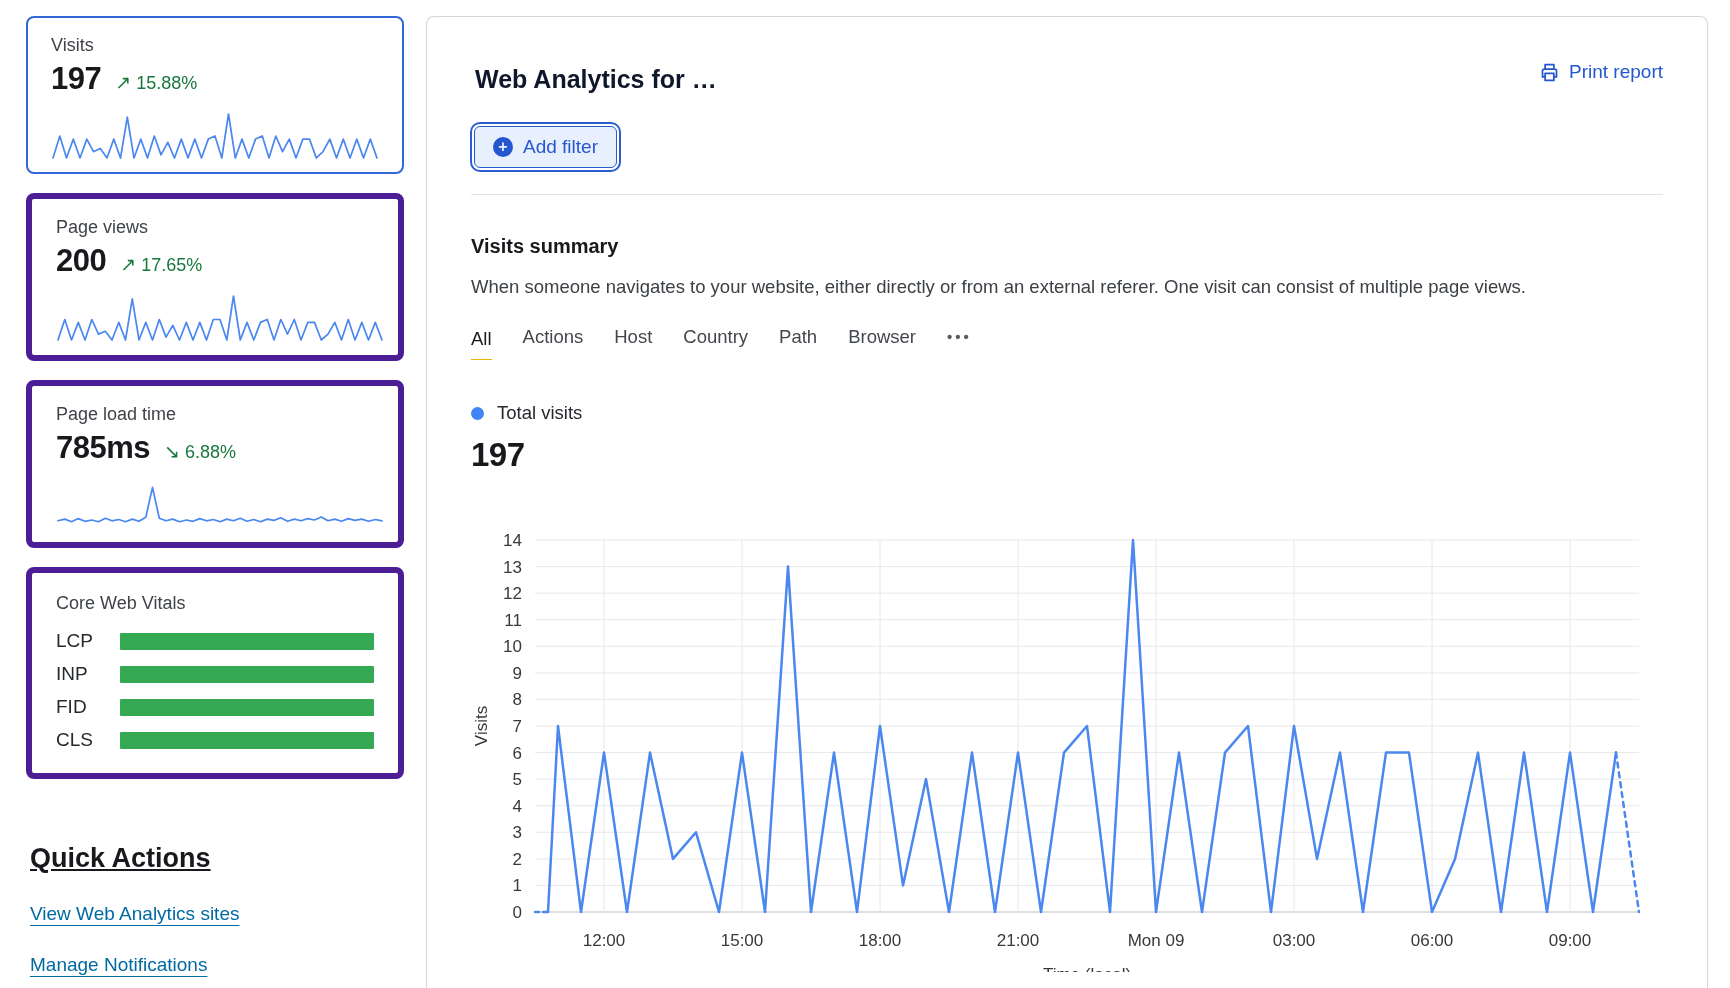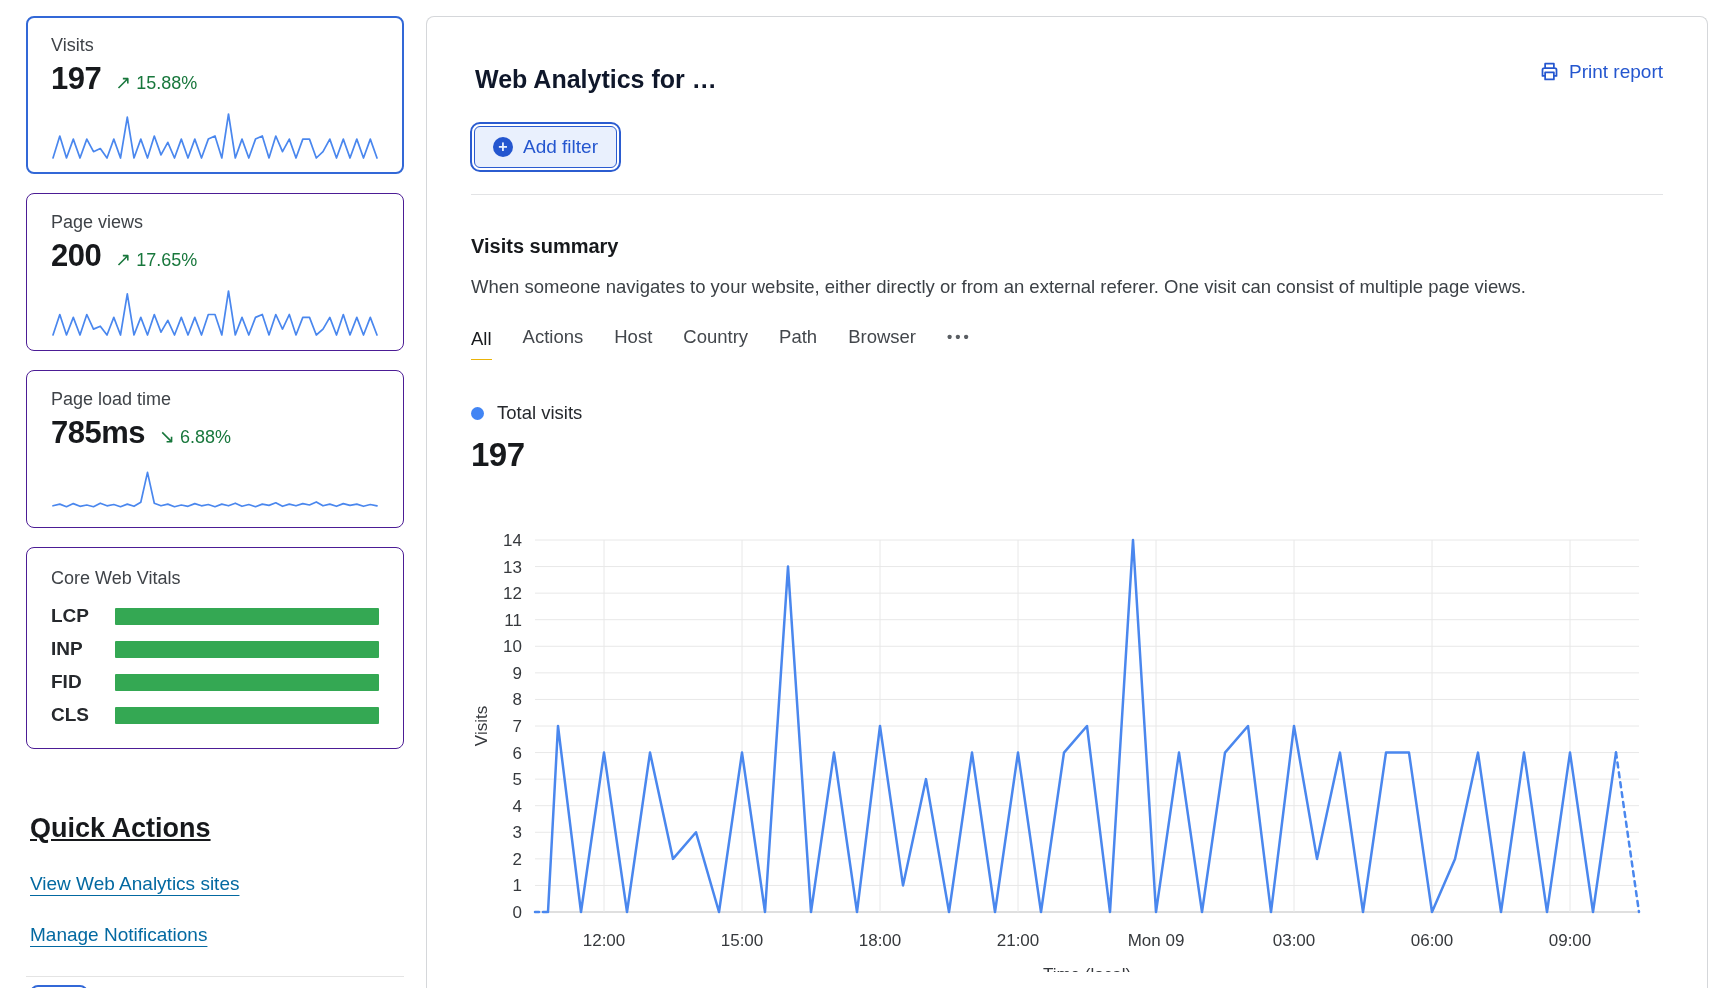--- a/index.html
+++ b/index.html
@@ -7,33 +7,33 @@
   body {
     width:1730px; height:988px; position:relative; overflow:hidden;
     background:#ffffff; color:#17191c;
     font-family:"Liberation Sans", sans-serif;
   }
   svg text { font-family:"Liberation Sans", sans-serif; }
 
   
   .sidebar { position:absolute; left:26px; top:16px; width:378px; }
   .card {
-    background:#fff; border:1px solid #4c1d95; border-radius:8px;
+    background:#fff; border:6px solid #4c1d95; border-radius:8px;
     padding:18px 24px 12px; margin-bottom:19px;
   }
   .card.selected { border:2px solid #3268d7; padding:17px 23px 11px; }
   .m-label { font-size:18px; color:#3f4348; }
   .m-row { display:flex; align-items:baseline; gap:14px; margin-top:5px; }
   .m-value { font-size:31px; font-weight:700; color:#17191c; letter-spacing:-0.5px; }
   .m-delta { font-size:18px; color:#18773c; }
   .m-delta .arrow { margin-right:5px; font-size:19px; }
   svg.spark { display:block; margin-top:12px; }
 
   .cwv-card { padding:20px 24px 22px; }
-  .cwv-rows { margin-top:16px;font-weight:bold; }
+  .cwv-rows { margin-top:16px; }
   .cwv-row { display:flex; align-items:center; gap:18px; margin-top:11px; }
   .cwv-name { width:46px; font-size:19px; color:#26292d; }
   .cwv-bar { flex:1; height:17px; background:#34a853; border-radius:1px; }
 
   .qa-title { font-size:27px; font-weight:700; margin:64px 0 0 4px; color:#17191c;text-decoration:underline; }
   .qlink {
     display:table; margin:29px 0 0 4px; font-size:19px; color:#0369a1;
     text-decoration:underline; text-underline-offset:5px; cursor:pointer;
   }
   .sidebar-divider { margin-top:30px; border-top:1px solid #e4e4e4; }
@@ -44,21 +44,21 @@
 
   
   .panel {
     position:absolute; left:426px; top:16px; width:1282px; height:1010px;
     background:#fff; border:1px solid #d5d7da; border-bottom:none;
     border-radius:8px 8px 0 0;
   }
   .panel-head { padding:44px 44px 0; }
   .head-row { display:flex; justify-content:space-between; align-items:flex-start; }
   .page-title { font-size:25px; font-weight:700; margin:4px; color:#0f172a; }
-  .print-link { display:flex; gap:9px; align-items:flex-start; font-size:19px; color:#2456cf; cursor:pointer; }
+  .print-link { display:flex; gap:9px; align-items:flex-end; font-size:19px; color:#2456cf; cursor:pointer; }
   .controls-row { display:flex; justify-content:space-between; align-items:center; margin-top:28px; }
   .add-filter {
     display:flex; align-items:center; gap:10px; font-size:19px; color:#2456cf;
     font-family:"Liberation Sans",sans-serif;
     background:#e9f0fd; border:1px solid #2b5cd0; border-radius:6px;
     padding:9px 18px; margin-left:3px; cursor:pointer;
     outline:2px solid #2b5cd0; outline-offset:2px;
   }
   .plus-icon {
     width:20px; height:20px; border-radius:50%; background:#2456cf; color:#e9f0fd;

